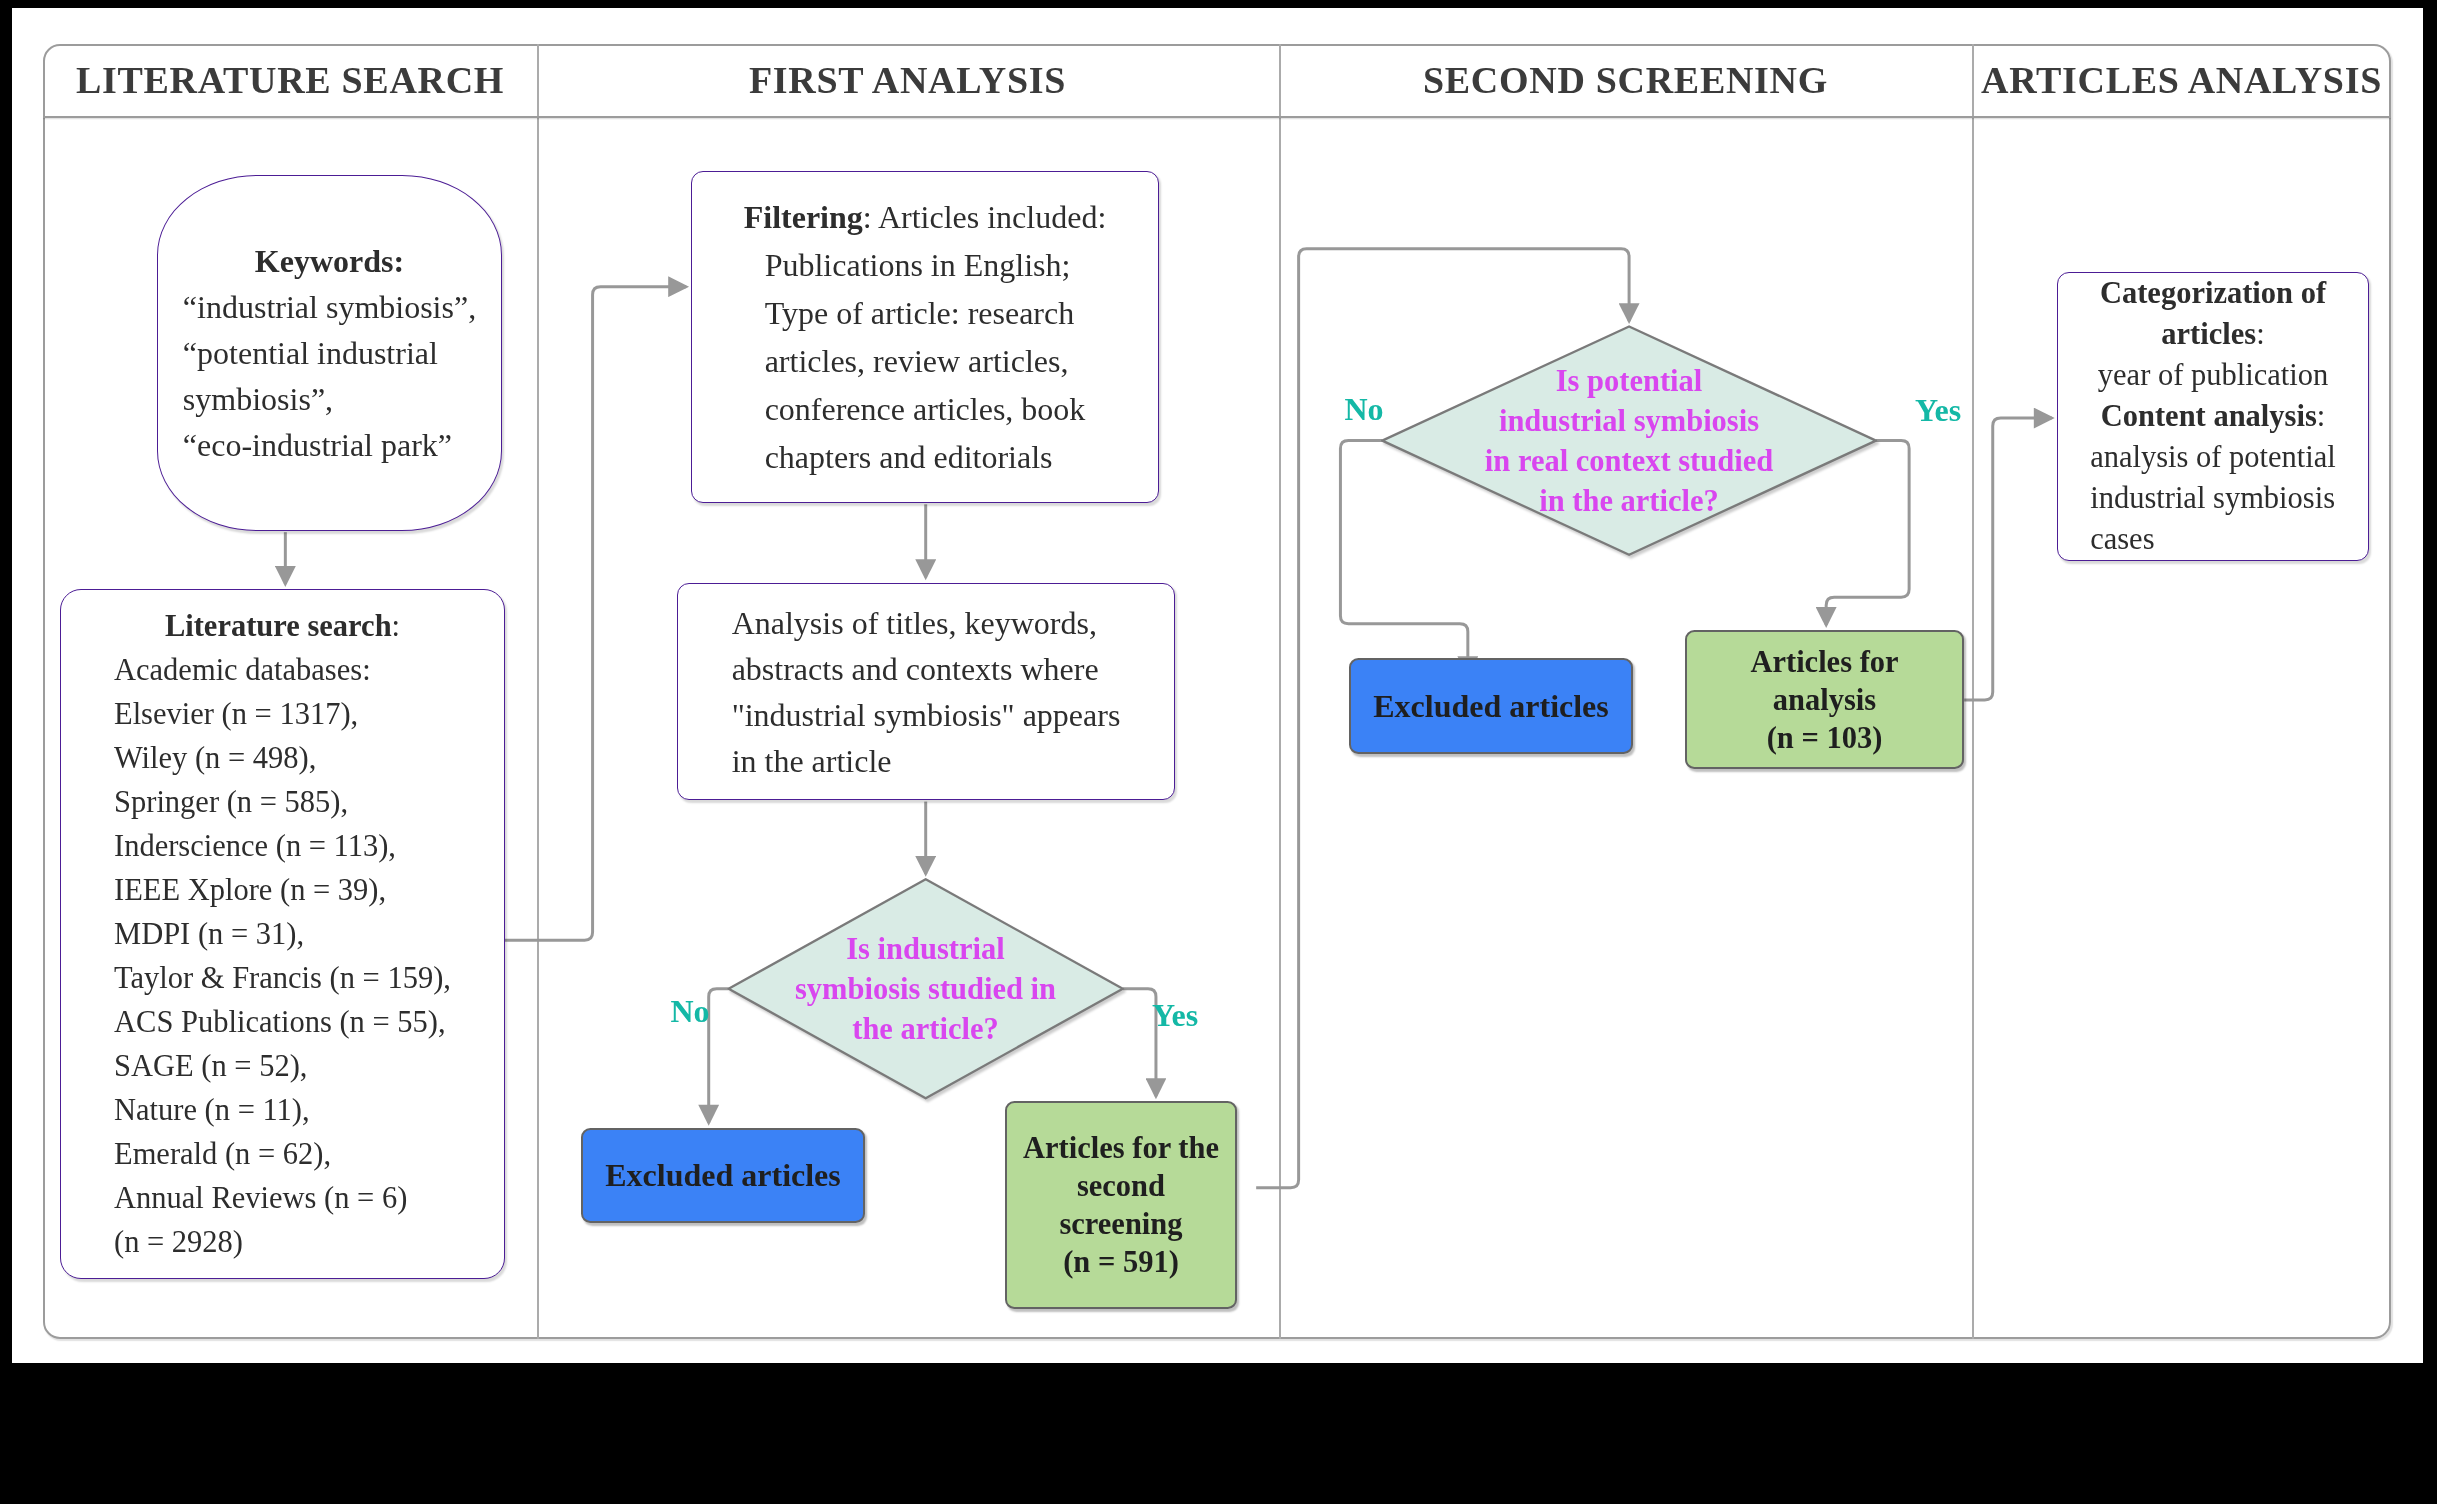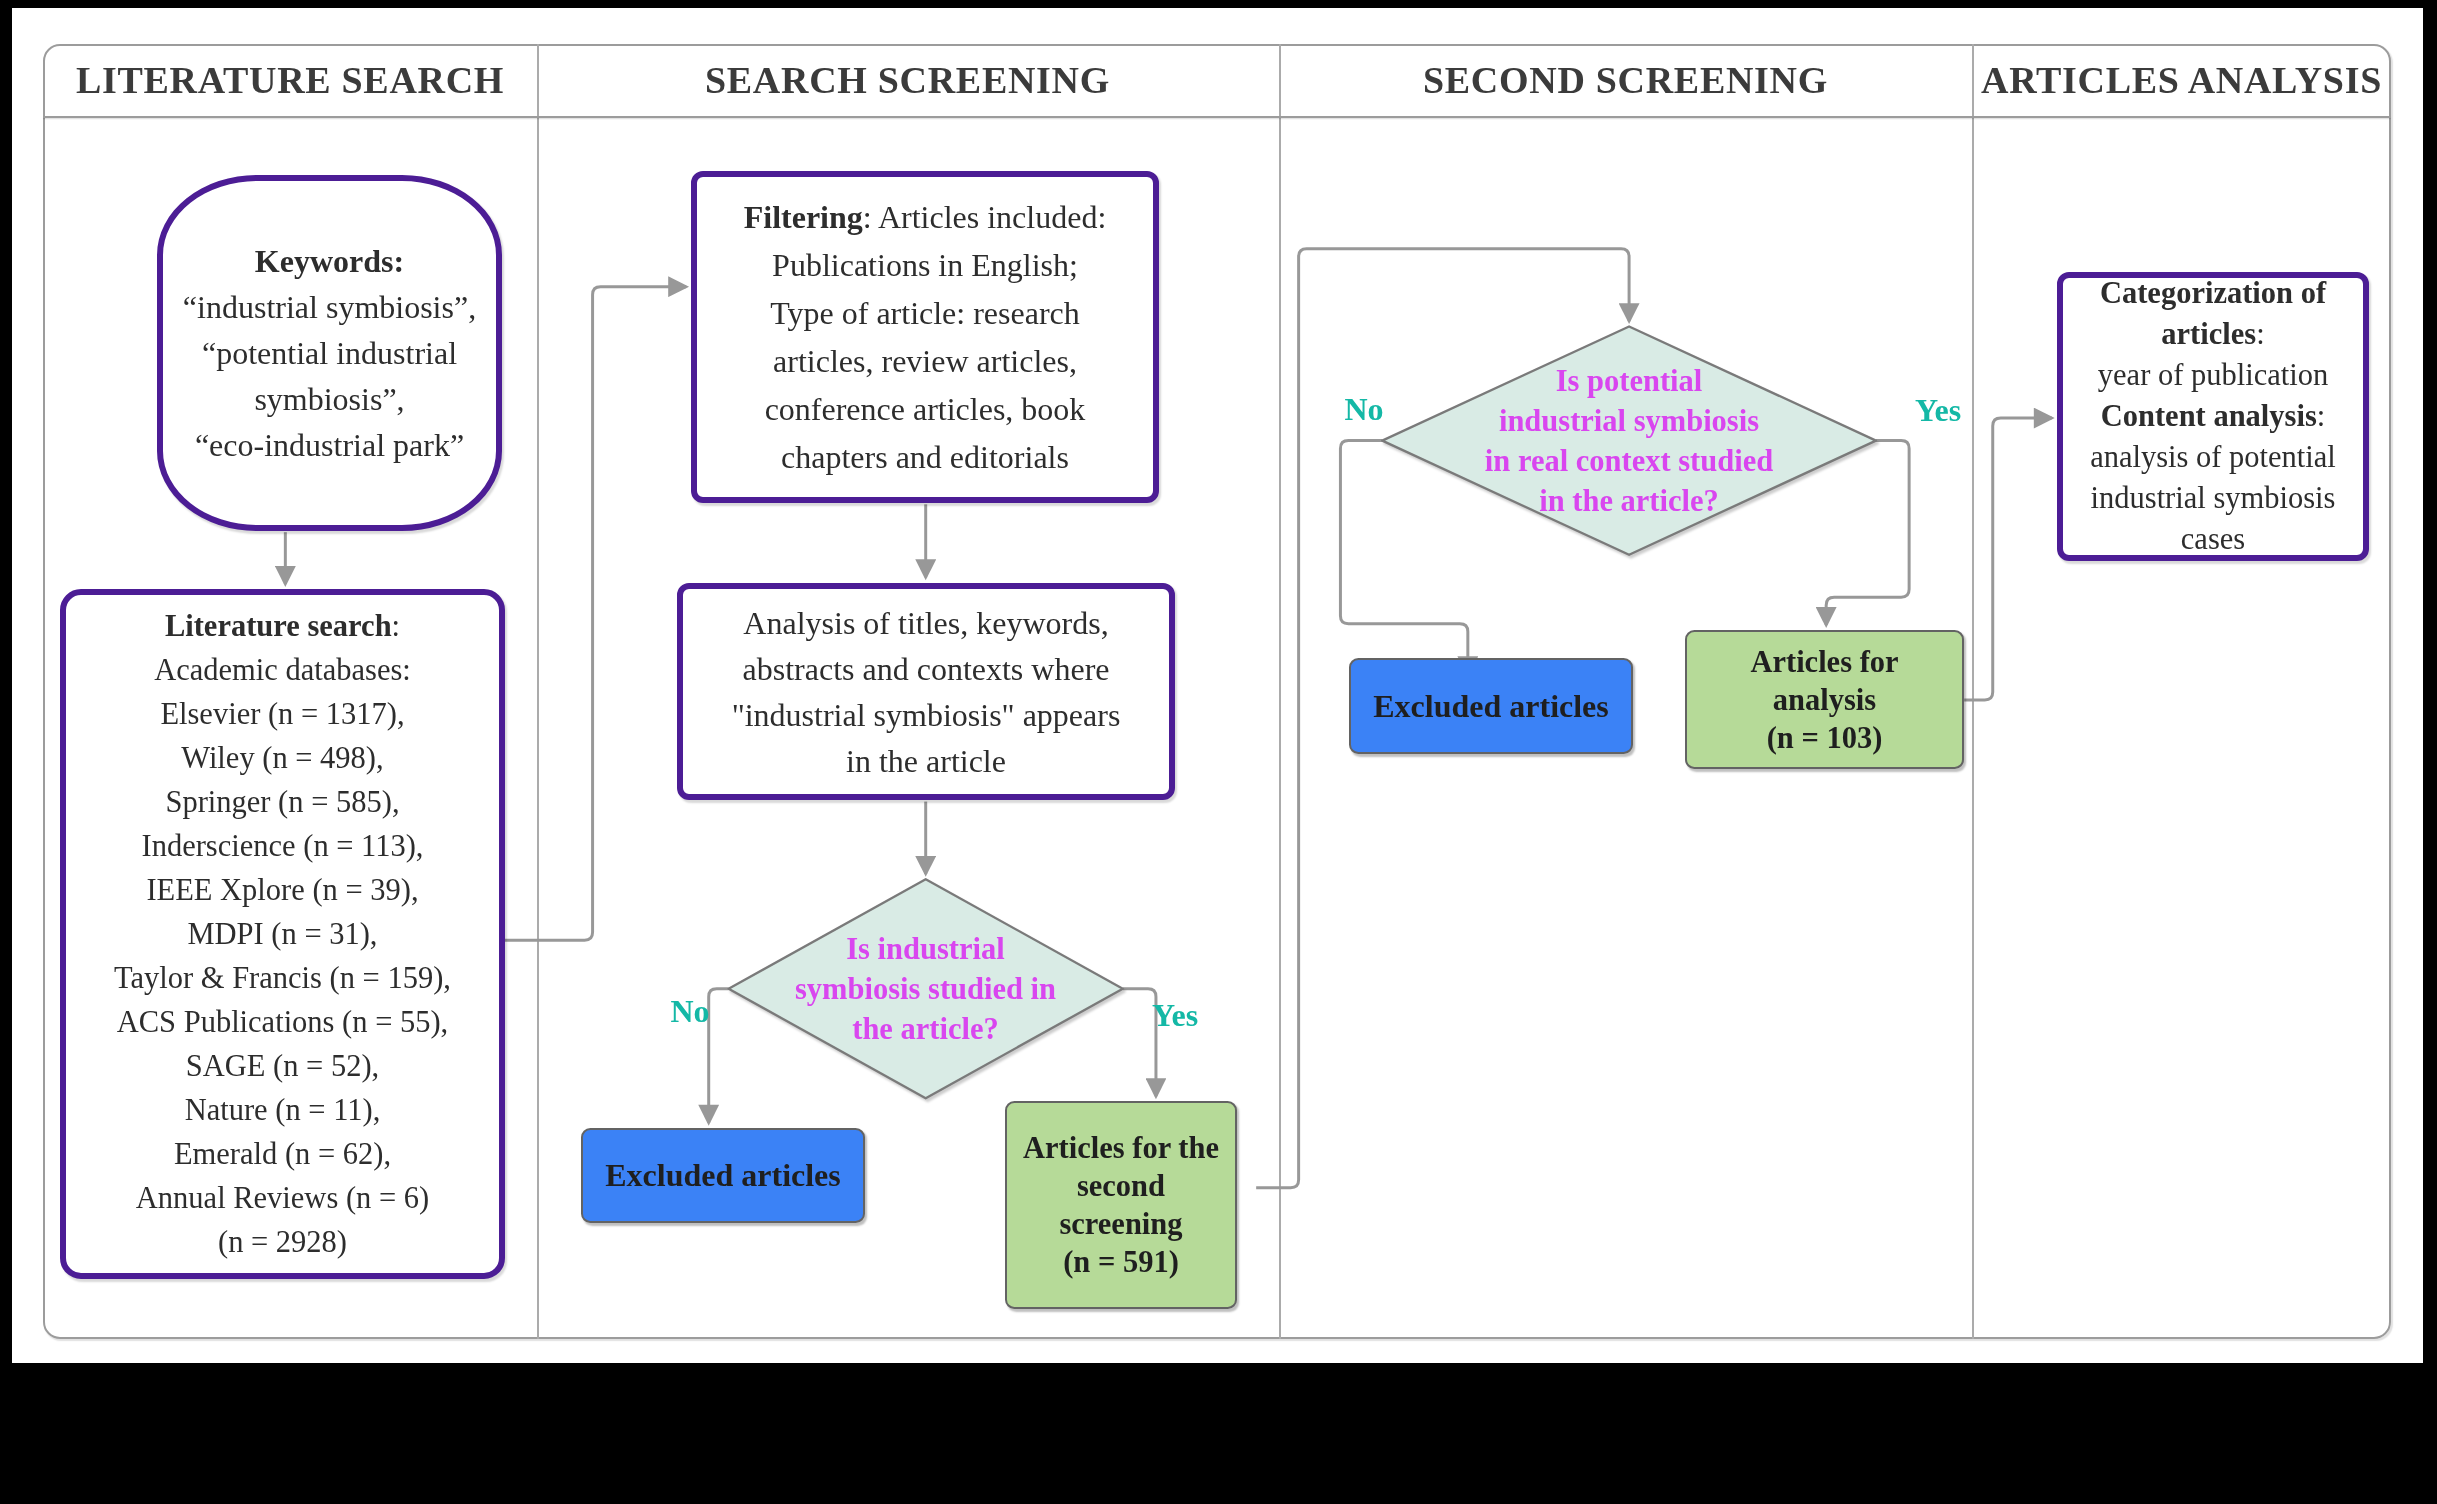--- a/index.html
+++ b/index.html
@@ -7,22 +7,22 @@
          font-family:Liberation Serif, serif;color:#2d2d2d;}
   #paper{position:absolute;left:12px;top:8px;width:2411px;height:1355px;background:#fff;}
   #frame{position:absolute;left:43px;top:44px;width:2348px;height:1295px;
          border:2.7px solid #9c9c9c;border-radius:17px;box-sizing:border-box;
          box-shadow:1.3px 2px 1.3px rgba(0,0,0,0.12);}
   .divider{position:absolute;top:44px;height:1295px;width:2px;background:#ababab;}
   #header-sep{position:absolute;left:43px;top:116px;width:2348px;height:2px;background:#9c9c9c;
               box-shadow:0 1.3px 0.7px rgba(0,0,0,0.12);}
   .col-header{position:absolute;top:44px;height:72px;display:flex;align-items:center;justify-content:center;
               font-weight:bold;font-size:38px;letter-spacing:0.7px;color:#3b3b3b;}
-  .box{position:absolute;background:#fff;border:6px solid #4c1d95;border-radius:12px;box-sizing:border-box;
-       display:flex;flex-direction:column;align-items:center;justify-content:center;text-align:center;
+  .box{position:absolute;background:#fff;border:1px solid #4c1d95;border-radius:12px;box-sizing:border-box;
+       display:flex;flex-direction:column;align-items:center;justify-content:center;text-align:left;
        box-shadow:2px 2.7px 2px rgba(0,0,0,0.15);}
   .prelines{white-space:pre-line;}
   .b{font-weight:bold;}
   #keywords-box{left:109px;top:175px;width:345px;height:356px;border-radius:100px/80px;
                 font-size:32px;line-height:46px;margin-left:48px;}
   #litsearch-box{left:60px;top:589px;width:445px;height:690px;font-size:30.5px;line-height:44px;border-radius:21px;}
   #filtering-box{left:691px;top:171px;width:468px;height:332px;font-size:32px;line-height:48px;}
   #analysis-box{left:677px;top:583px;width:498px;height:217px;font-size:32px;line-height:46px;}
   #categorization-box{left:2057px;top:272px;width:312px;height:289px;font-size:30.5px;line-height:41px;}
   .diamond-text{position:absolute;display:flex;align-items:center;justify-content:center;text-align:center;
@@ -54,21 +54,21 @@
 <div id="stage">
   <div id="paper"></div>
   <div id="frame"></div>
 
   <div class="divider" style="left:537px"></div>
   <div class="divider" style="left:1279px"></div>
   <div class="divider" style="left:1972px"></div>
   <div id="header-sep"></div>
 
   <div class="col-header" style="left:43px;width:494px">LITERATURE SEARCH</div>
-  <div class="col-header" style="left:537px;width:741px">SEARCH SCREENING</div>
+  <div class="col-header" style="left:537px;width:741px">FIRST ANALYSIS</div>
   <div class="col-header" style="left:1279px;width:693px">SECOND SCREENING</div>
   <div class="col-header" style="left:1972px;width:419px">ARTICLES ANALYSIS</div>
 
   <svg id="wires" xmlns="http://www.w3.org/2000/svg" viewBox="0 0 3674 2268" width="2438" height="1505">
     <defs>
       <marker id="arw" viewBox="0 0 10 10" refX="8.6" refY="5" markerWidth="9" markerHeight="7" markerUnits="strokeWidth" orient="auto-start-reverse">
         <path d="M0,0 L10,5 L0,10 z" fill="#989898"></path>
       </marker>
     </defs>
     <path class="wire" d="M 430 802 V 880" marker-end="url(#arw)"></path>

